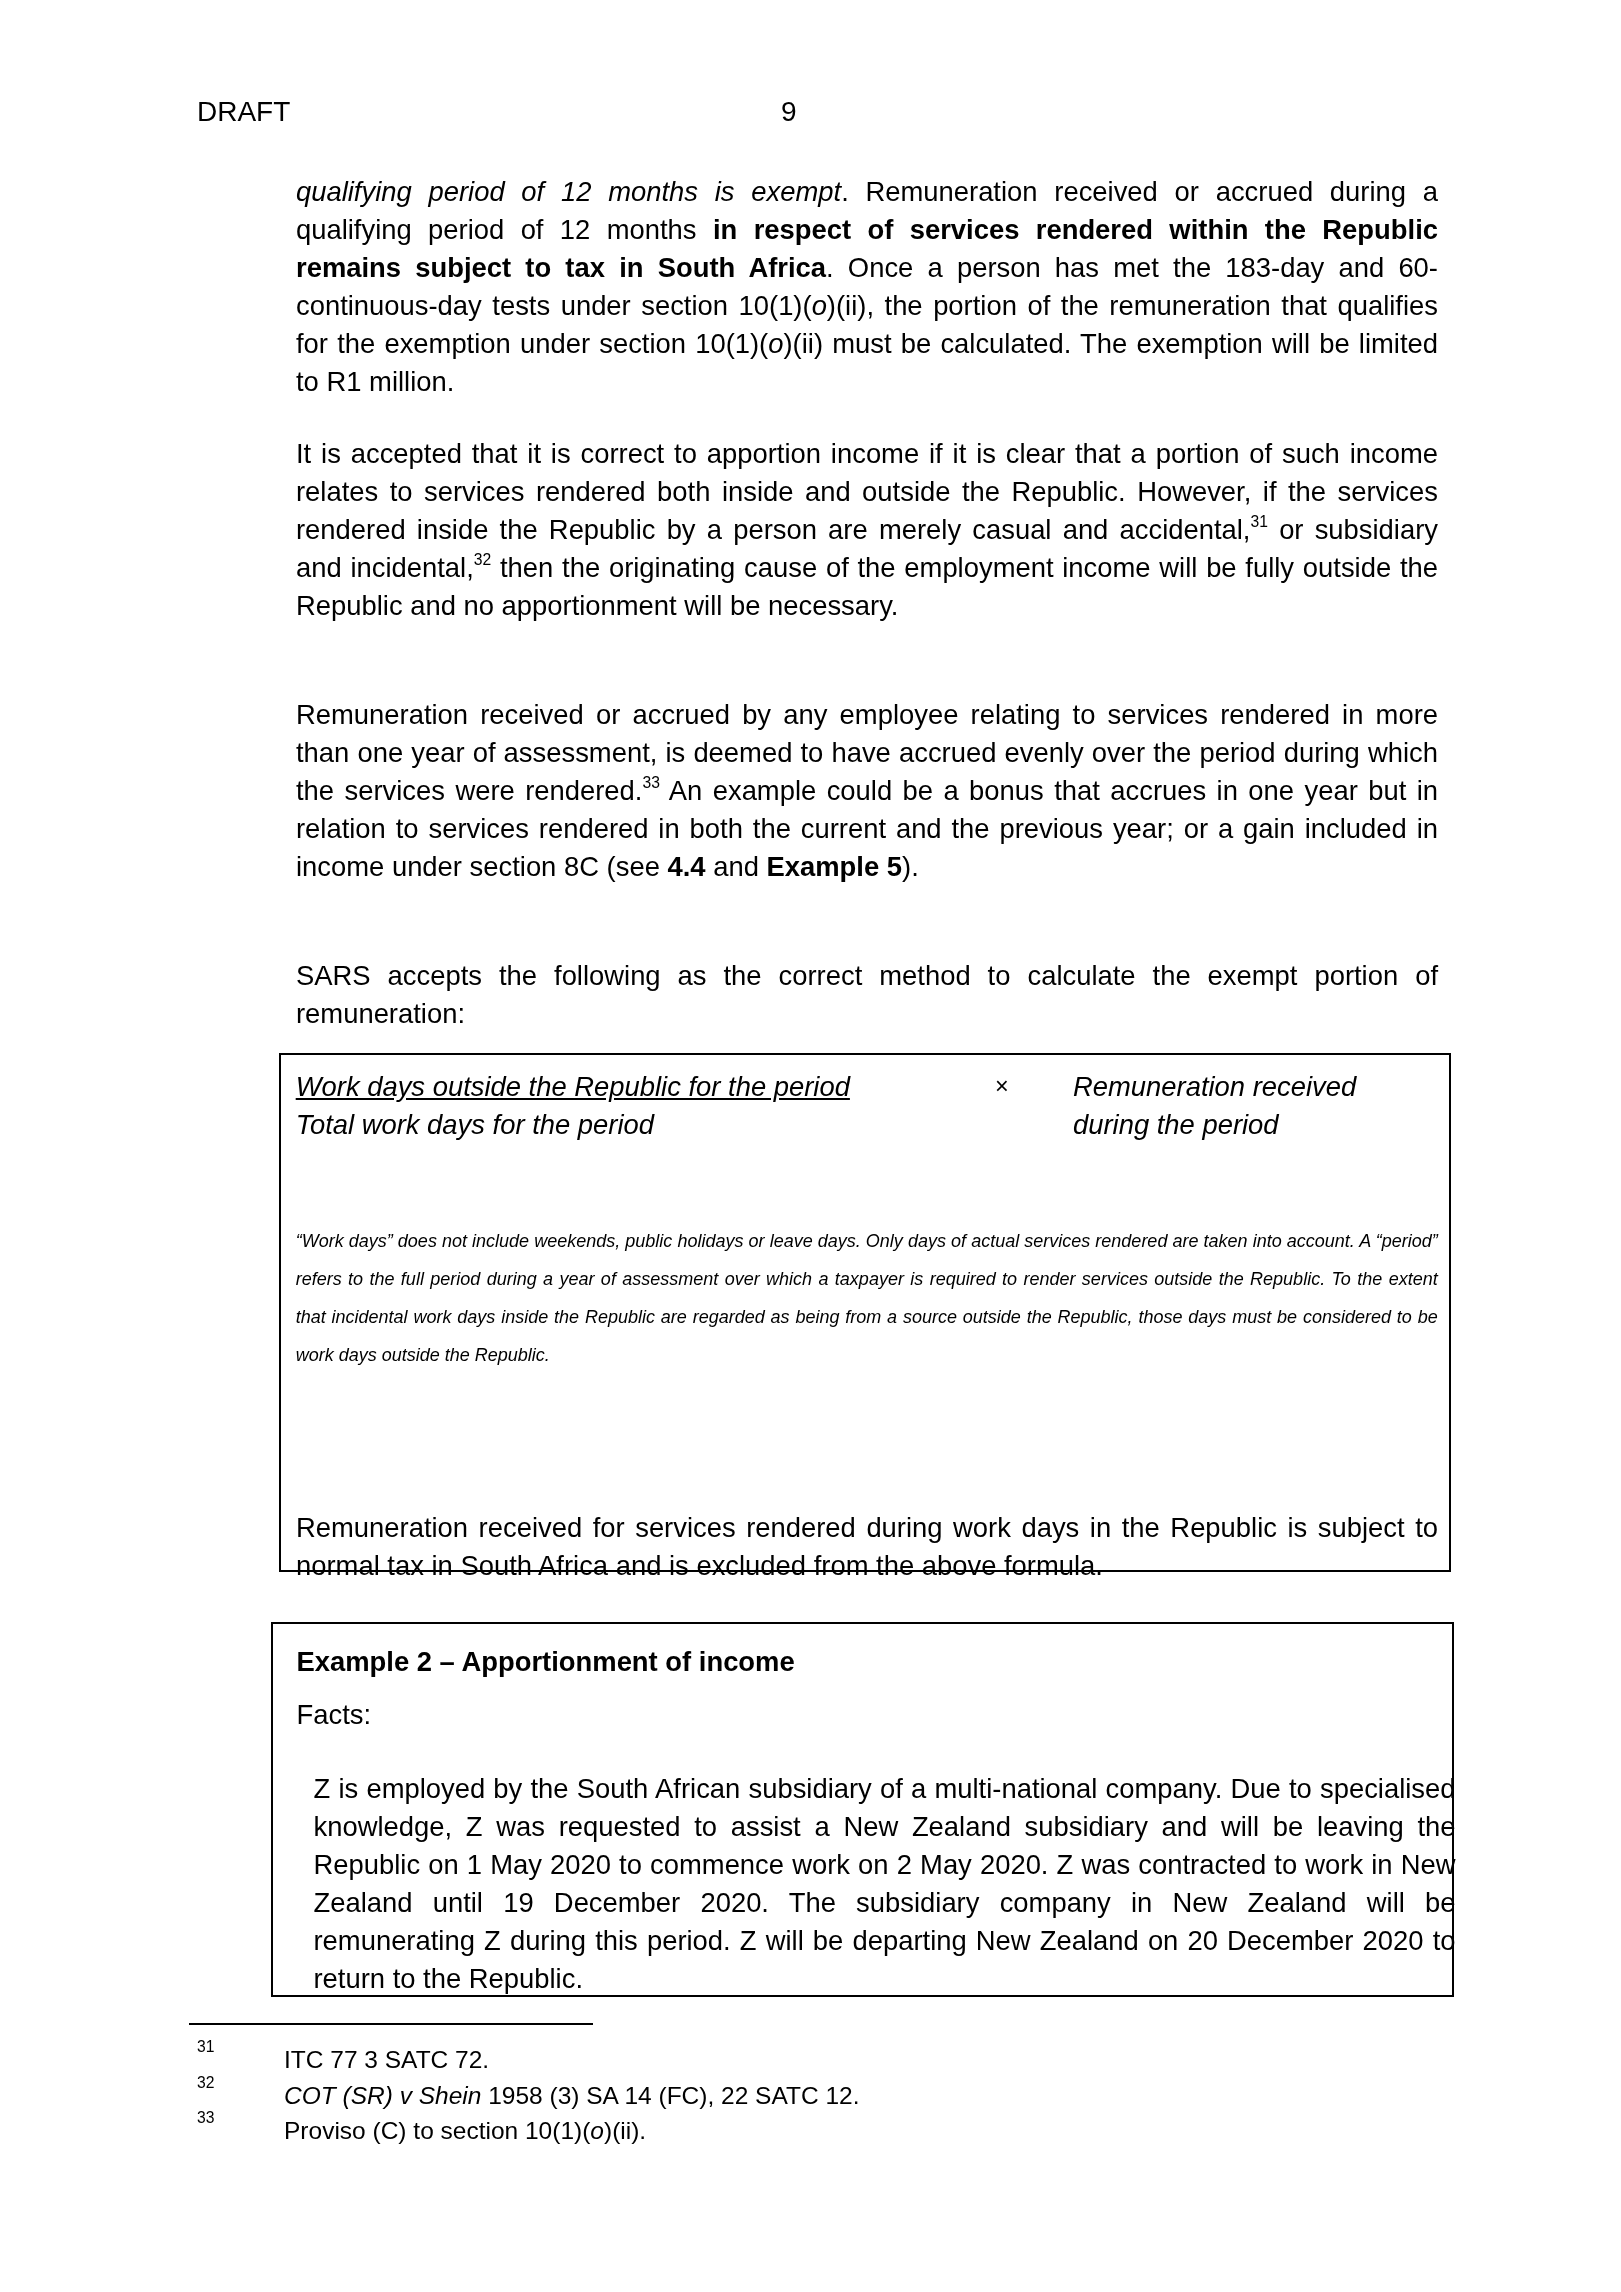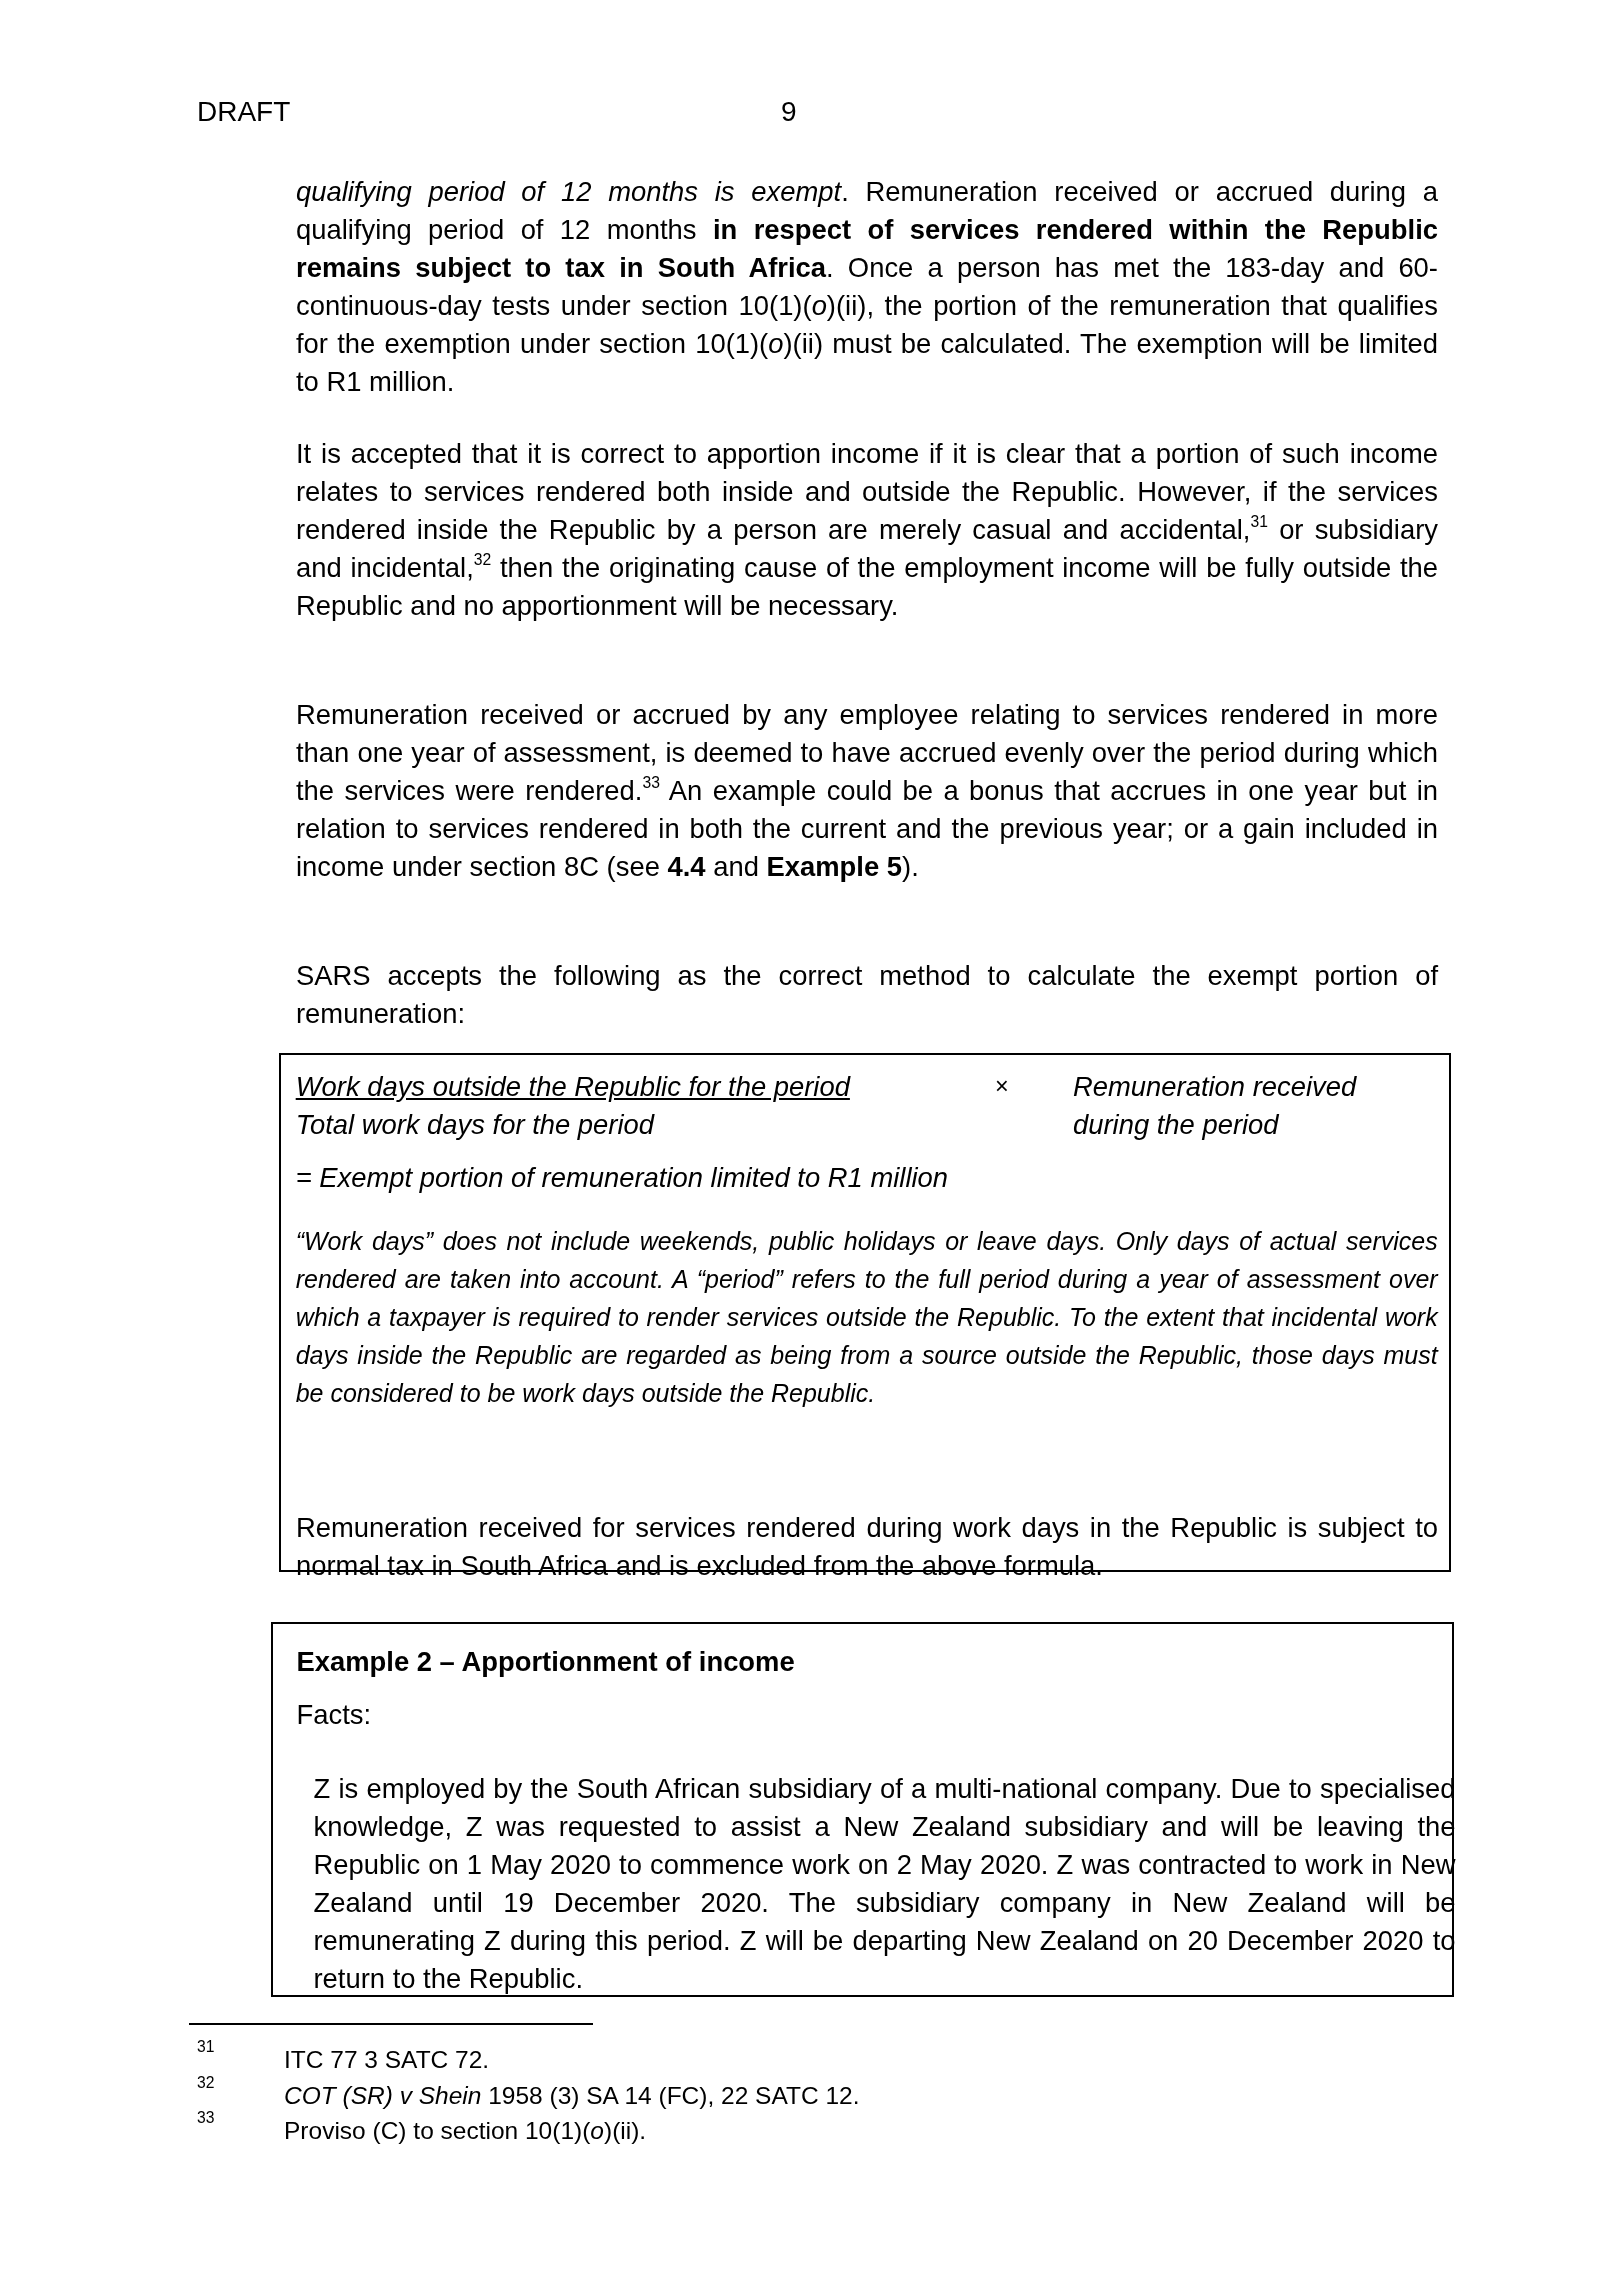--- a/index.html
+++ b/index.html
@@ -10,21 +10,21 @@
   .hdr-page { left: 781px; }
   .p { position: absolute; left: 296px; width: 1142px; font-size: 27.4px; line-height: 38px;
        text-align: justify; margin: 0; }
   .p sup { font-size: 15.7px; line-height: 0; vertical-align: super; position: relative; top: -2px; }
   .box { position: absolute; border: 2.9px solid #000; box-sizing: border-box; }
   .fbox { left: 279px; top: 1053px; width: 1172px; height: 519px; }
   .ebox { left: 271px; top: 1622px; width: 1183px; height: 375px; }
   .frow { position: absolute; font-size: 27.4px; font-style: italic; line-height: 38px; white-space: nowrap; }
   .num { text-decoration: underline; }
   .times { position: absolute; font-size: 23.5px; font-style: normal; }
-  .note { position: absolute; left: 14.7px; width: 1142px; top: 167px; font-size: 25px; font-style: italic;
+  .note { position: absolute; left: 14.7px; width: 1142px; top: 167px; font-size: 18px; font-style: italic;
           line-height: 38px; text-align: justify; margin: 0; }
   .ex-title { position: absolute; left: 23.5px; top: 21.6px; font-size: 27.4px; font-weight: bold; }
   .ex-facts { position: absolute; left: 23.5px; top: 75px; font-size: 27.4px; }
   .ex-body { position: absolute; left: 23.5px; width: 1142px; top: 129px; font-size: 27.4px; line-height: 38px;
              text-align: justify; margin: 17px; }
   .fn-rule { position: absolute; left: 189px; top: 2023px; width: 404px; height: 2px; background: #000; }
   .fn { position: absolute; left: 197px; font-size: 24.5px; line-height: 31px; }
   .fn .fn-num { position: absolute; left: 0; top: -7.8px; font-size: 15.7px; }
   .fn .fn-text { position: absolute; left: 47px; top: 5px; white-space: nowrap; margin-left: 40px; }
 </style>
@@ -41,21 +41,20 @@
 <p class="p" style="top:696px"><span>Remuneration received or accrued by any employee relating to services rendered in more than one year of assessment, is deemed to have accrued evenly over the period during which the services were rendered.</span><sup>33</sup><span> An example could be a bonus that accrues in one year but in relation to services rendered in both the current and the previous year; or a gain included in income under section 8C (see </span><b>4.4</b><span> and </span><b>Example 5</b><span>).</span></p>
 
 <p class="p" style="top:957px">SARS accepts the following as the correct method to calculate the exempt portion of remuneration:</p>
 
 <div class="box fbox">
   <div class="frow num" style="left:14.7px; top:12.7px">Work days outside the Republic for the period</div>
   <div class="times" style="left:714px; top:17.6px">×</div>
   <div class="frow" style="left:792px; top:12.7px">Remuneration received</div>
   <div class="frow" style="left:14.7px; top:51px">Total work days for the period</div>
   <div class="frow" style="left:792px; top:51px">during the period</div>
-  <div class="frow" style="left:14.7px; top:104px">= Exempt portion of remuneration limited to R1 million</div>
   <p class="note">“Work days” does not include weekends, public holidays or leave days. Only days of actual services rendered are taken into account. A “period” refers to the full period during a year of assessment over which a taxpayer is required to render services outside the Republic. To the extent that incidental work days inside the Republic are regarded as being from a source outside the Republic, those days must be considered to be work days outside the Republic.</p>
 </div>
 
 <p class="p" style="top:1509px">Remuneration received for services rendered during work days in the Republic is subject to normal tax in South Africa and is excluded from the above formula.</p>
 
 <div class="box ebox">
   <div class="ex-title">Example 2 – Apportionment of income</div>
   <div class="ex-facts">Facts:</div>
   <p class="ex-body">Z is employed by the South African subsidiary of a multi-national company. Due to specialised knowledge, Z was requested to assist a New Zealand subsidiary and will be leaving the Republic on 1 May 2020 to commence work on 2 May 2020. Z was contracted to work in New Zealand until 19 December 2020. The subsidiary company in New Zealand will be remunerating Z during this period. Z will be departing New Zealand on 20 December 2020 to return to the Republic.</p>
 </div>

